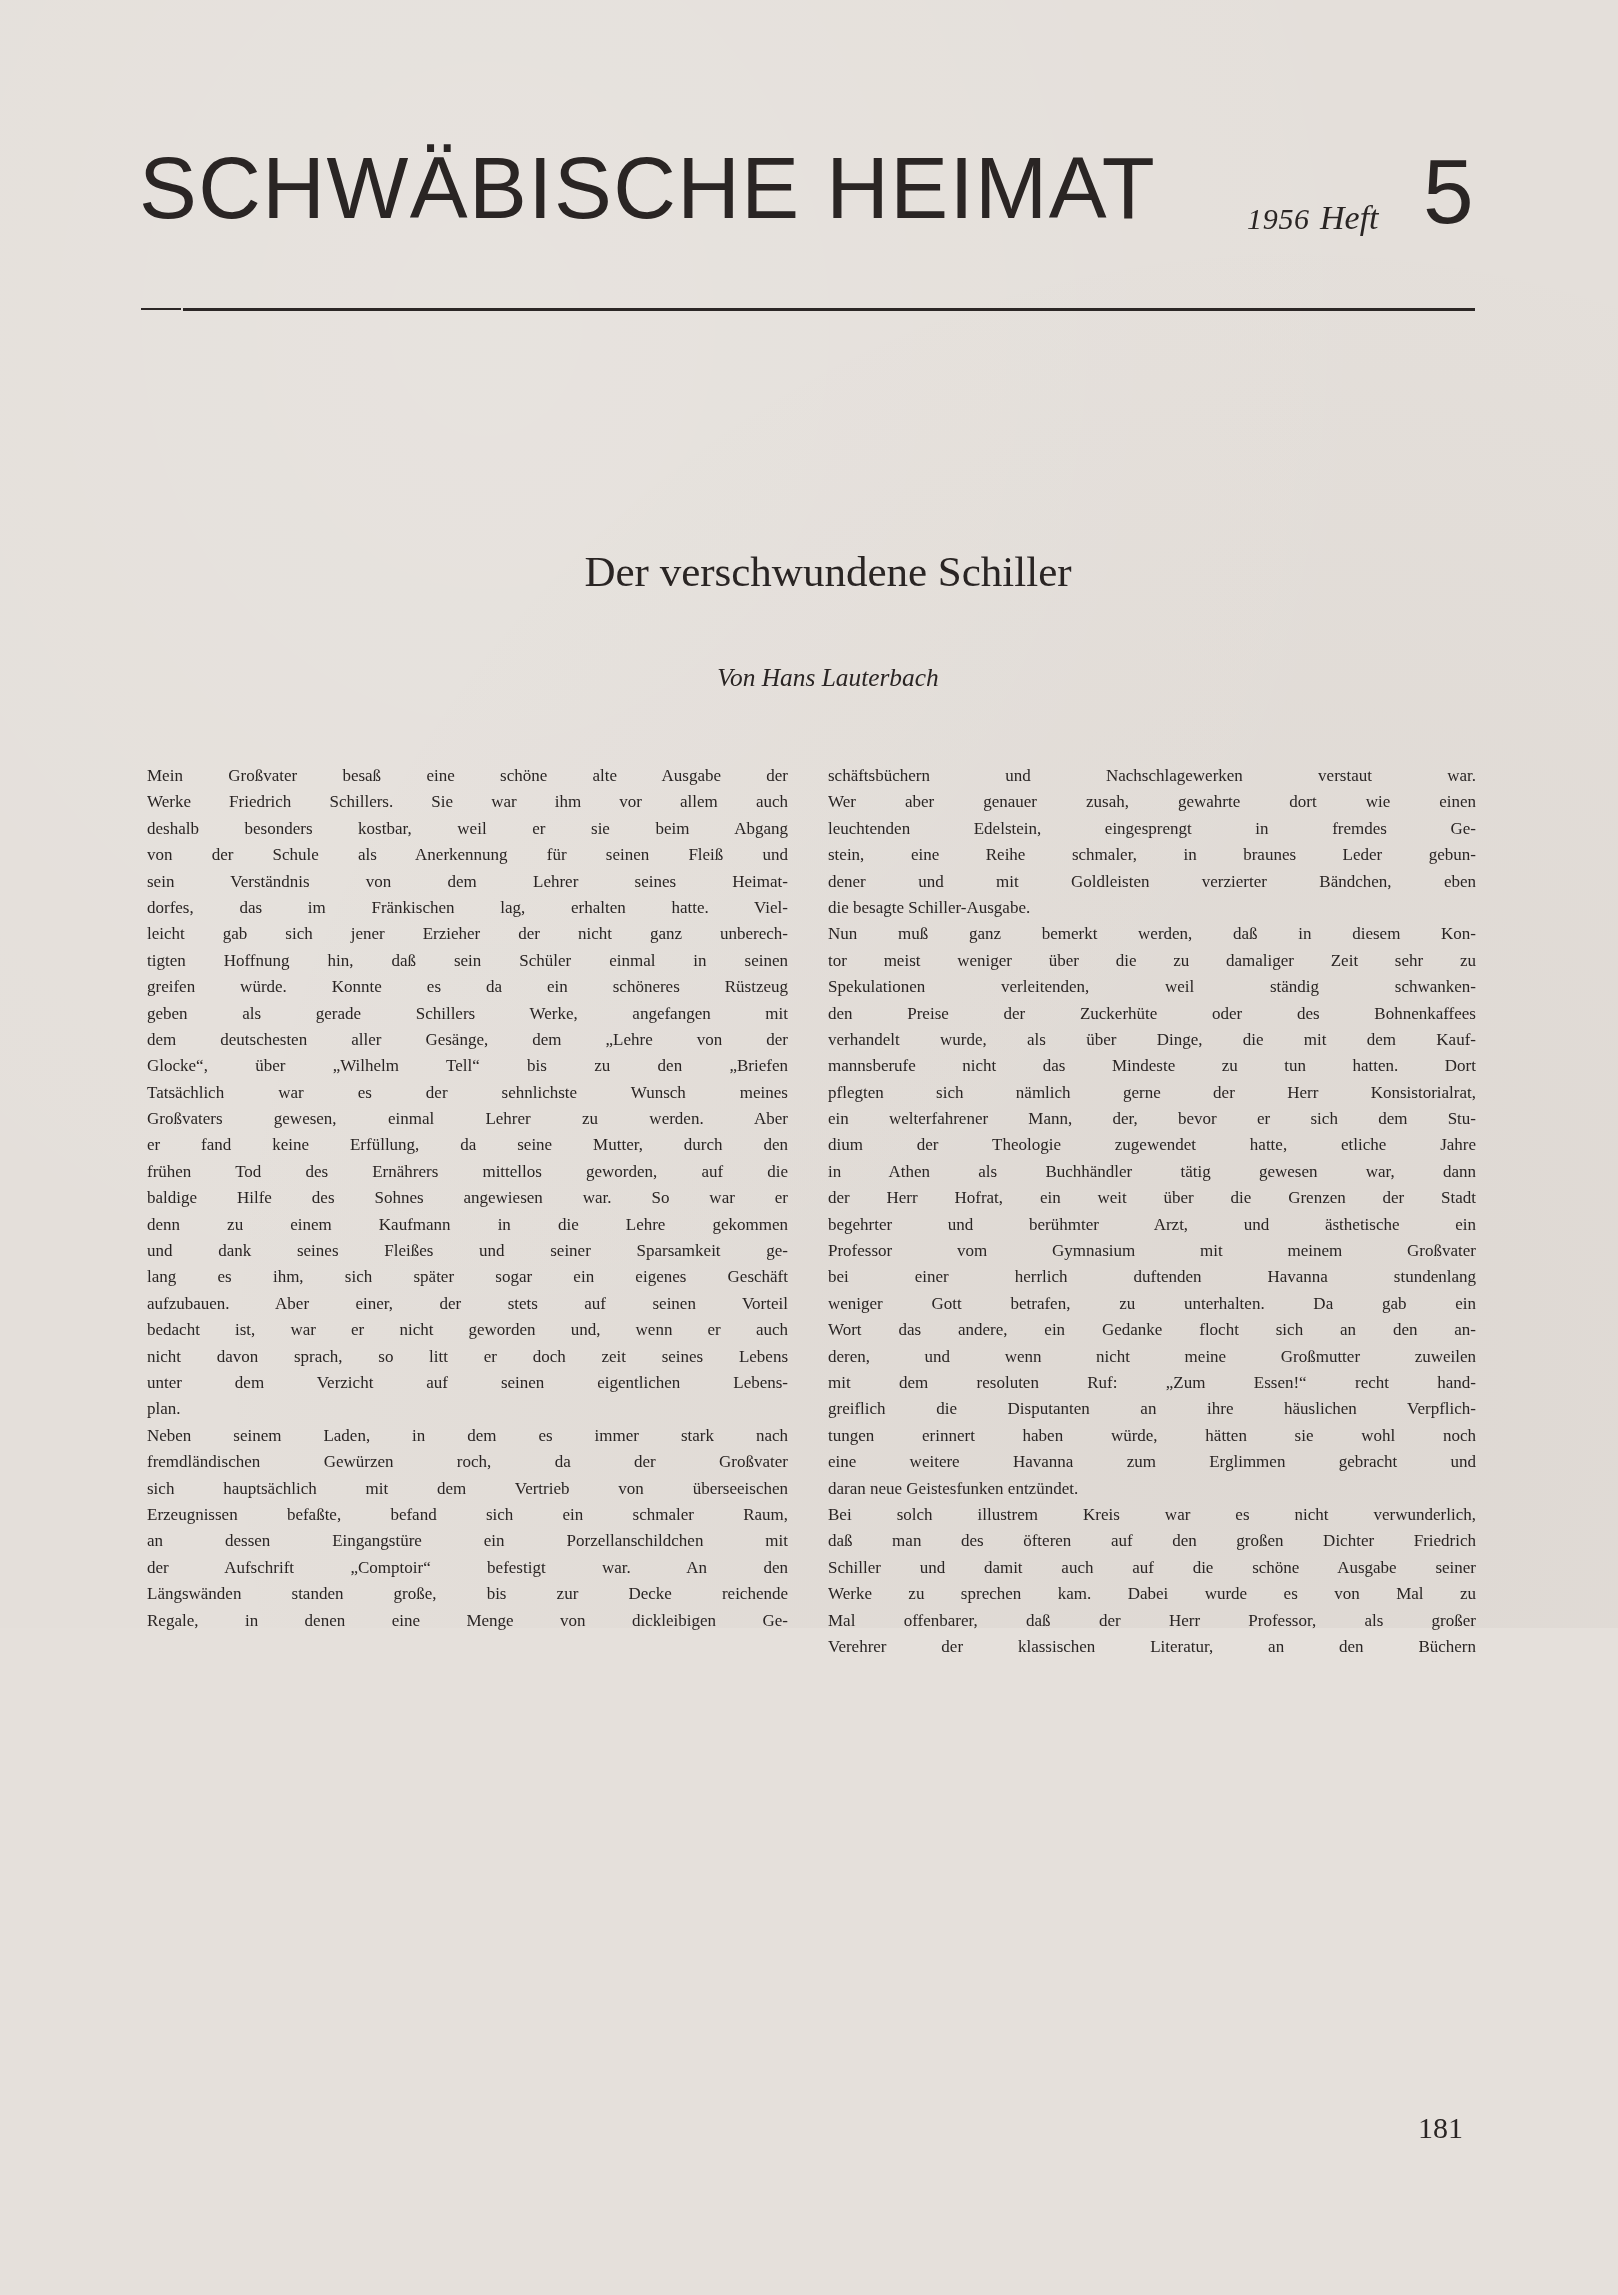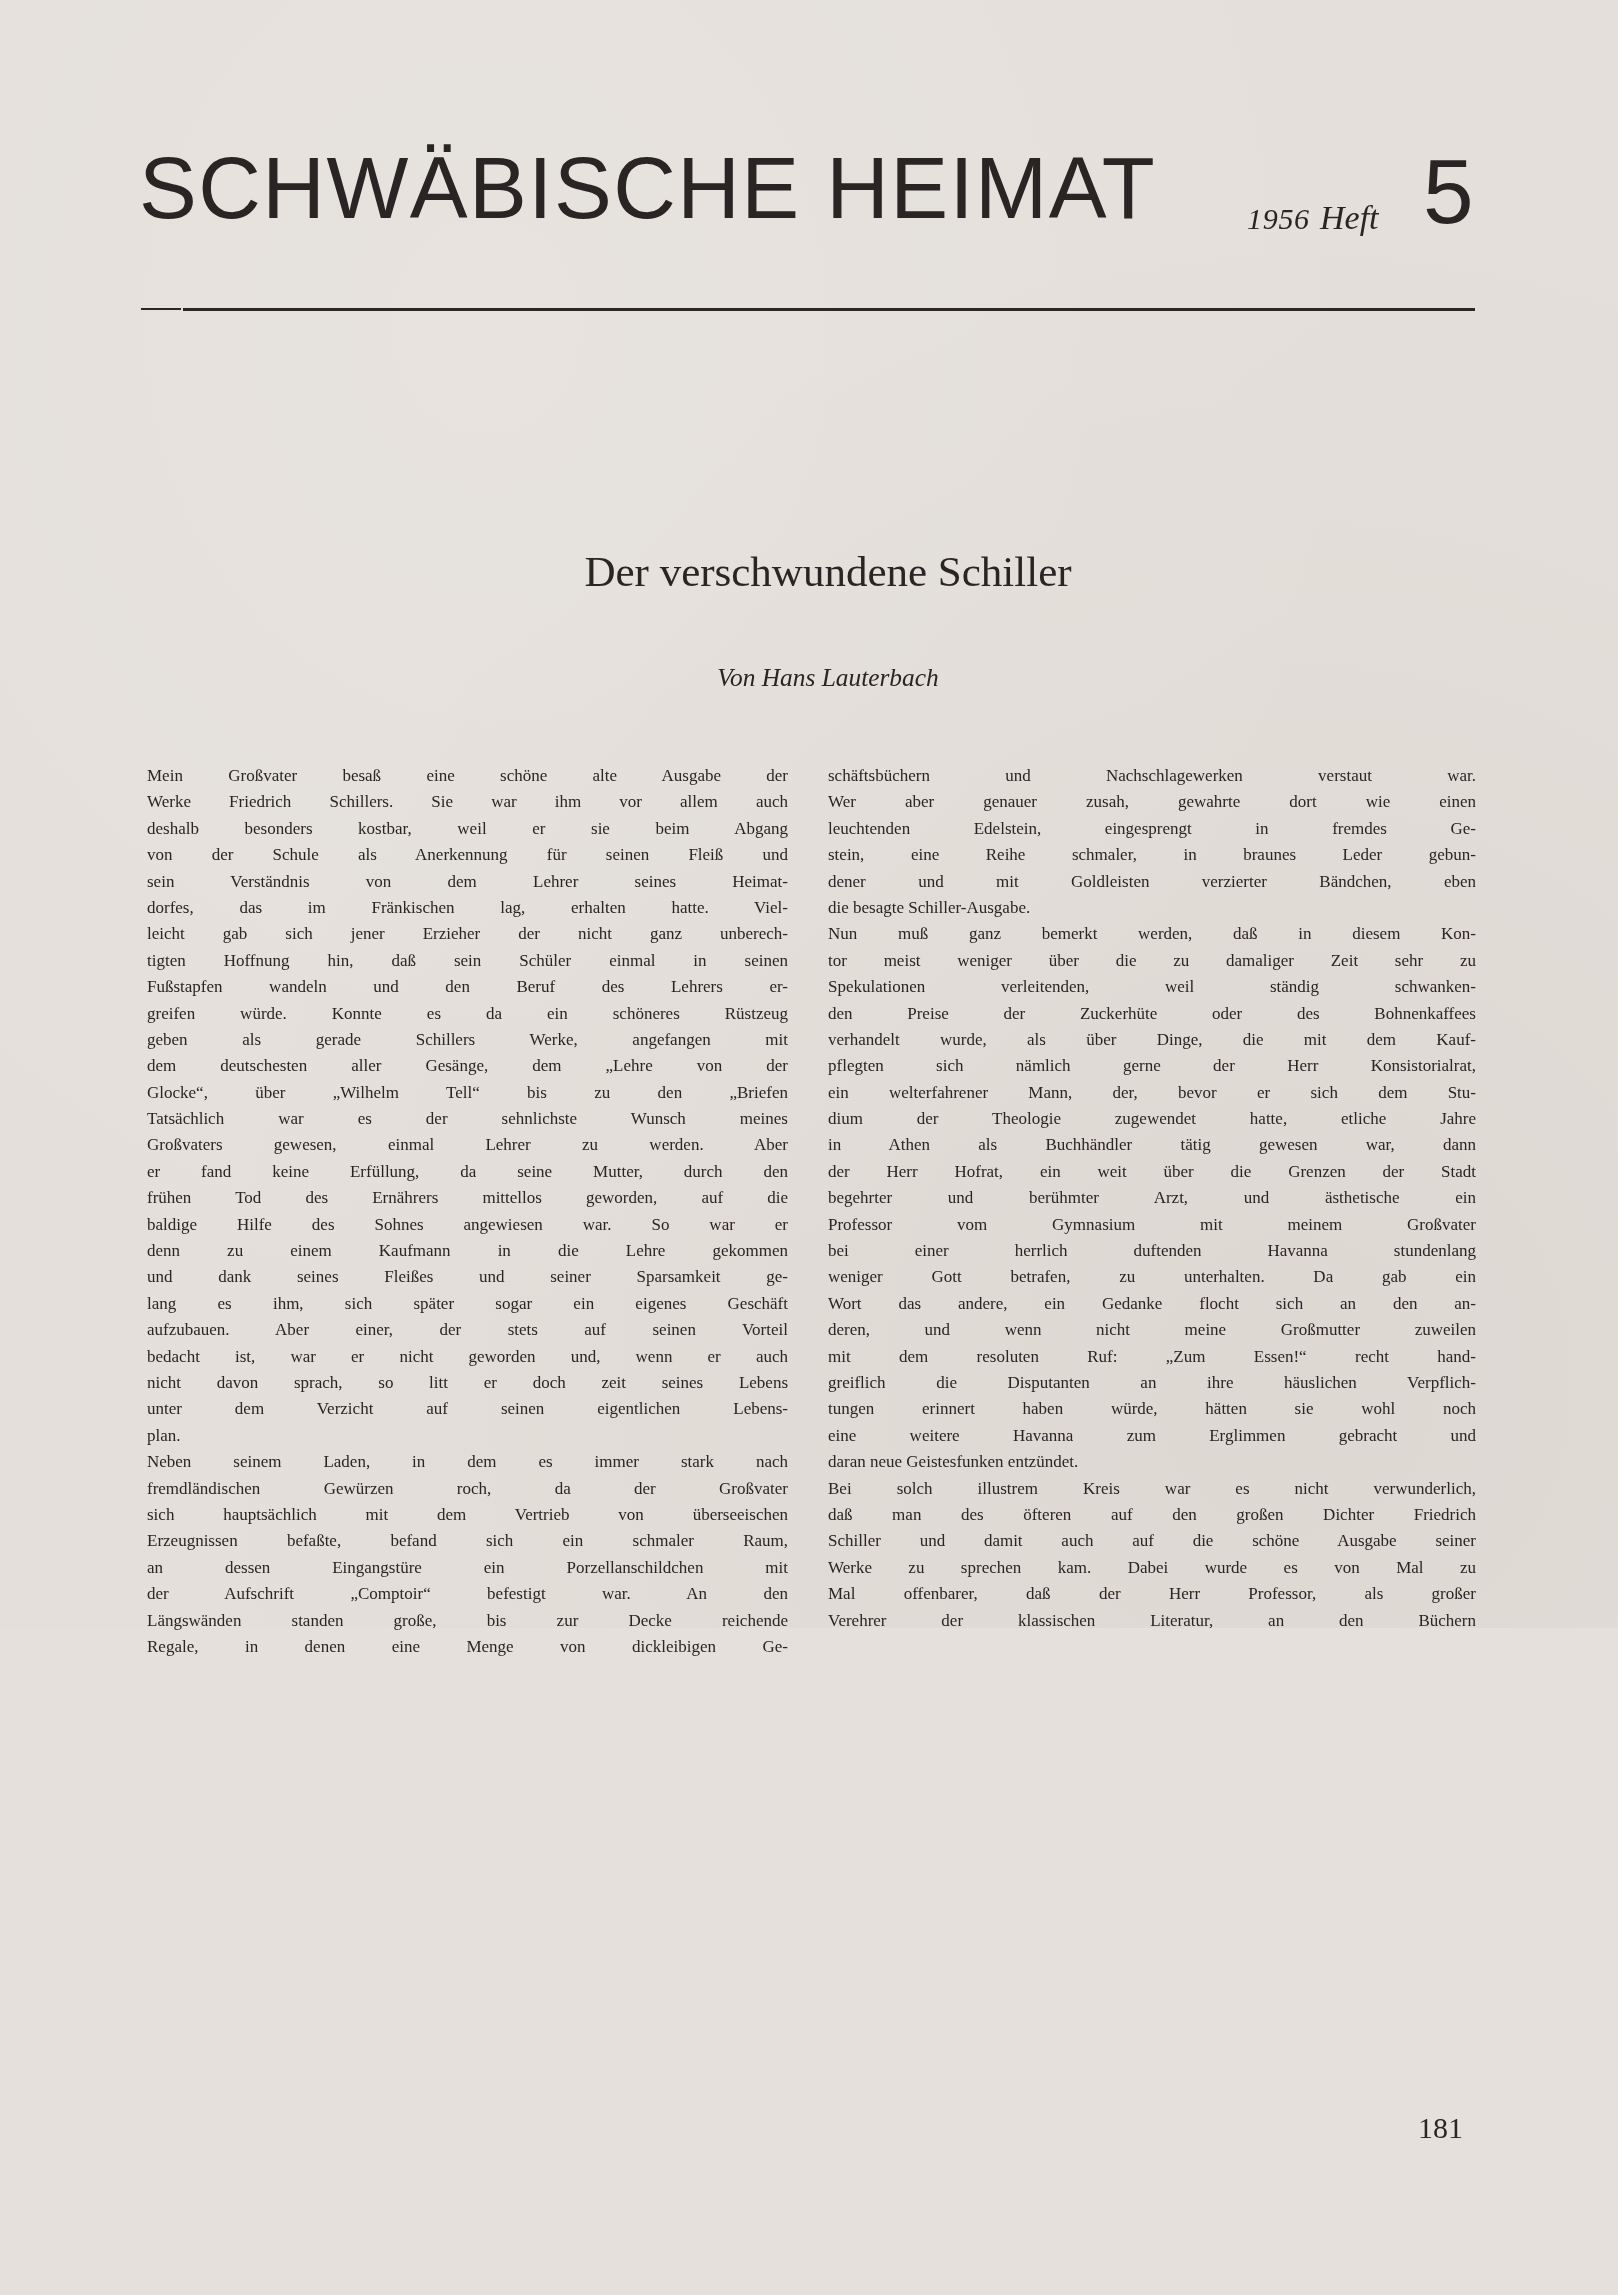--- a/index.html
+++ b/index.html
@@ -173,21 +173,20 @@
 
   <div class="col col-left" id="col-left">
       <span class="line" style="white-space: nowrap; display: block; word-spacing: 19px;">Mein Großvater besaß eine schöne alte Ausgabe der</span>
       <span class="line" style="white-space: nowrap; display: block; word-spacing: 14px;">Werke Friedrich Schillers. Sie war ihm vor allem auch</span>
       <span class="line" style="white-space: nowrap; display: block; word-spacing: 19.7px;">deshalb besonders kostbar, weil er sie beim Abgang</span>
       <span class="line" style="white-space: nowrap; display: block; word-spacing: 15.4px;">von der Schule als Anerkennung für seinen Fleiß und</span>
       <span class="line" style="white-space: nowrap; display: block; word-spacing: 28px;">sein Verständnis von dem Lehrer seines Heimat-</span>
       <span class="line" style="white-space: nowrap; display: block; word-spacing: 20px;">dorfes, das im Fränkischen lag, erhalten hatte. Viel-</span>
       <span class="line" style="white-space: nowrap; display: block; word-spacing: 13.8px;">leicht gab sich jener Erzieher der nicht ganz unberech-</span>
       <span class="line" style="white-space: nowrap; display: block; word-spacing: 13.7px;">tigten Hoffnung hin, daß sein Schüler einmal in seinen</span>
-      <span class="line" style="white-space: nowrap; display: block; word-spacing: 21px;">Fußstapfen wandeln und den Beruf des Lehrers er-</span>
       <span class="line" style="white-space: nowrap; display: block; word-spacing: 19px;">greifen würde. Konnte es da ein schöneres Rüstzeug</span>
       <span class="line" style="white-space: nowrap; display: block; word-spacing: 26px;">geben als gerade Schillers Werke, angefangen mit</span>
       <span class="line" style="white-space: nowrap; display: block; word-spacing: 19px;">dem deutschesten aller Gesänge, dem „Lehre von der</span>
       <span class="line" style="white-space: nowrap; display: block; word-spacing: 22px;">Glocke“, über „Wilhelm Tell“ bis zu den „Briefen</span>
       <span class="line" style="white-space: nowrap; display: block; word-spacing: 25px;">Tatsächlich war es der sehnlichste Wunsch meines</span>
       <span class="line" style="white-space: nowrap; display: block; word-spacing: 21px;">Großvaters gewesen, einmal Lehrer zu werden. Aber</span>
       <span class="line" style="white-space: nowrap; display: block; word-spacing: 18px;">er fand keine Erfüllung, da seine Mutter, durch den</span>
       <span class="line" style="white-space: nowrap; display: block; word-spacing: 17.5px;">frühen Tod des Ernährers mittellos geworden, auf die</span>
       <span class="line" style="white-space: nowrap; display: block; word-spacing: 16.5px;">baldige Hilfe des Sohnes angewiesen war. So war er</span>
       <span class="line" style="white-space: nowrap; display: block; word-spacing: 22px;">denn zu einem Kaufmann in die Lehre gekommen</span>
@@ -212,20 +211,21 @@
       <span class="line" style="white-space: nowrap; display: block; word-spacing: 24px;">Wer aber genauer zusah, gewahrte dort wie einen</span>
       <span class="line" style="white-space: nowrap; display: block; word-spacing: 29px;">leuchtenden Edelstein, eingesprengt in fremdes Ge-</span>
       <span class="line" style="white-space: nowrap; display: block; word-spacing: 20.6px;">stein, eine Reihe schmaler, in braunes Leder gebun-</span>
       <span class="line" style="white-space: nowrap; display: block; word-spacing: 22px;">dener und mit Goldleisten verzierter Bändchen, eben</span>
       <span class="line last" style="white-space: nowrap; display: block;">die besagte Schiller-Ausgabe.</span>
       <span class="line" style="white-space: nowrap; display: block; word-spacing: 17px;">Nun muß ganz bemerkt werden, daß in diesem Kon-</span>
       <span class="line" style="white-space: nowrap; display: block; word-spacing: 15.5px;">tor meist weniger über die zu damaliger Zeit sehr zu</span>
       <span class="line" style="white-space: nowrap; display: block; word-spacing: 33px;">Spekulationen verleitenden, weil ständig schwanken-</span>
       <span class="line" style="white-space: nowrap; display: block; word-spacing: 26px;">den Preise der Zuckerhüte oder des Bohnenkaffees</span>
       <span class="line" style="white-space: nowrap; display: block; word-spacing: 16.7px;">verhandelt wurde, als über Dinge, die mit dem Kauf-</span>
+      <span class="line" style="white-space: nowrap; display: block; word-spacing: 20.6px;">mannsberufe nicht das Mindeste zu tun hatten. Dort</span>
       <span class="line" style="white-space: nowrap; display: block; word-spacing: 22px;">pflegten sich nämlich gerne der Herr Konsistorialrat,</span>
       <span class="line" style="white-space: nowrap; display: block; word-spacing: 16.7px;">ein welterfahrener Mann, der, bevor er sich dem Stu-</span>
       <span class="line" style="white-space: nowrap; display: block; word-spacing: 24.4px;">dium der Theologie zugewendet hatte, etliche Jahre</span>
       <span class="line" style="white-space: nowrap; display: block; word-spacing: 23px;">in Athen als Buchhändler tätig gewesen war, dann</span>
       <span class="line" style="white-space: nowrap; display: block; word-spacing: 15.6px;">der Herr Hofrat, ein weit über die Grenzen der Stadt</span>
       <span class="line" style="white-space: nowrap; display: block; word-spacing: 27px;">begehrter und berühmter Arzt, und ästhetische ein</span>
       <span class="line" style="white-space: nowrap; display: block; word-spacing: 31px;">Professor vom Gymnasium mit meinem Großvater</span>
       <span class="line" style="white-space: nowrap; display: block; word-spacing: 32px;">bei einer herrlich duftenden Havanna stundenlang</span>
       <span class="line" style="white-space: nowrap; display: block; word-spacing: 24px;">weniger Gott betrafen, zu unterhalten. Da gab ein</span>
       <span class="line" style="white-space: nowrap; display: block; word-spacing: 15.6px;">Wort das andere, ein Gedanke flocht sich an den an-</span>

